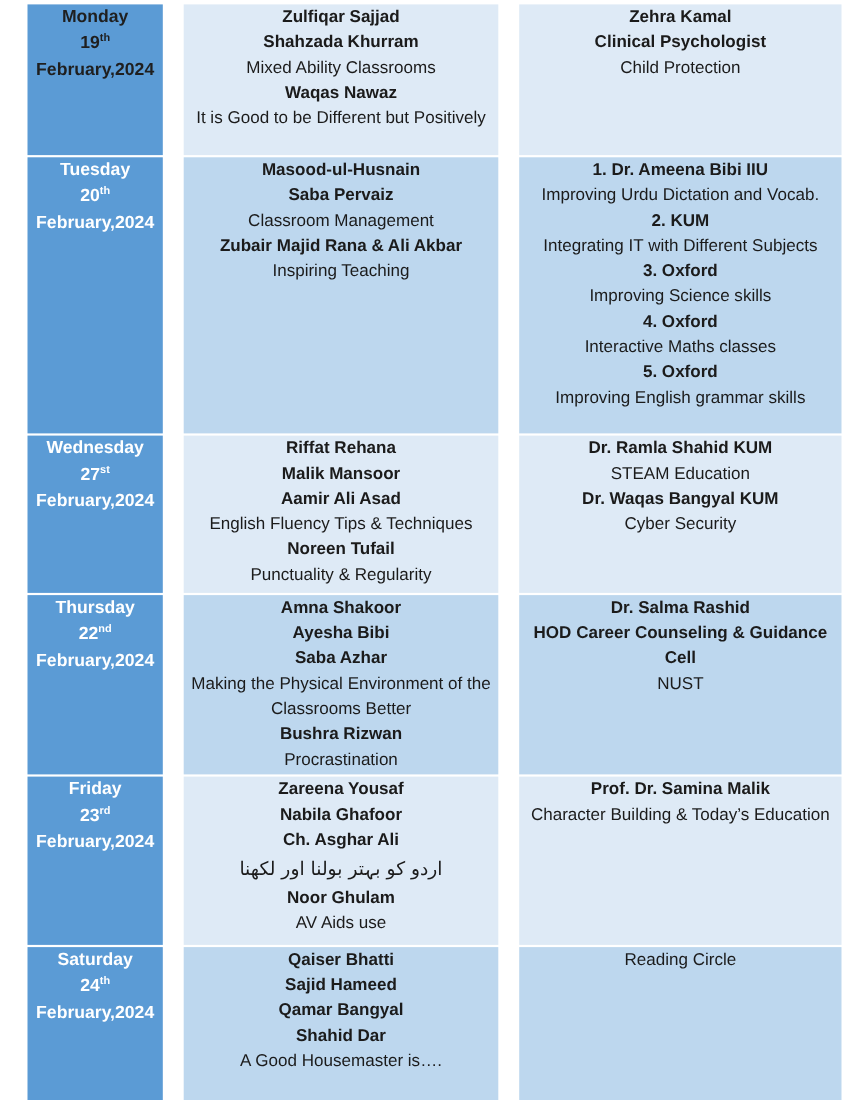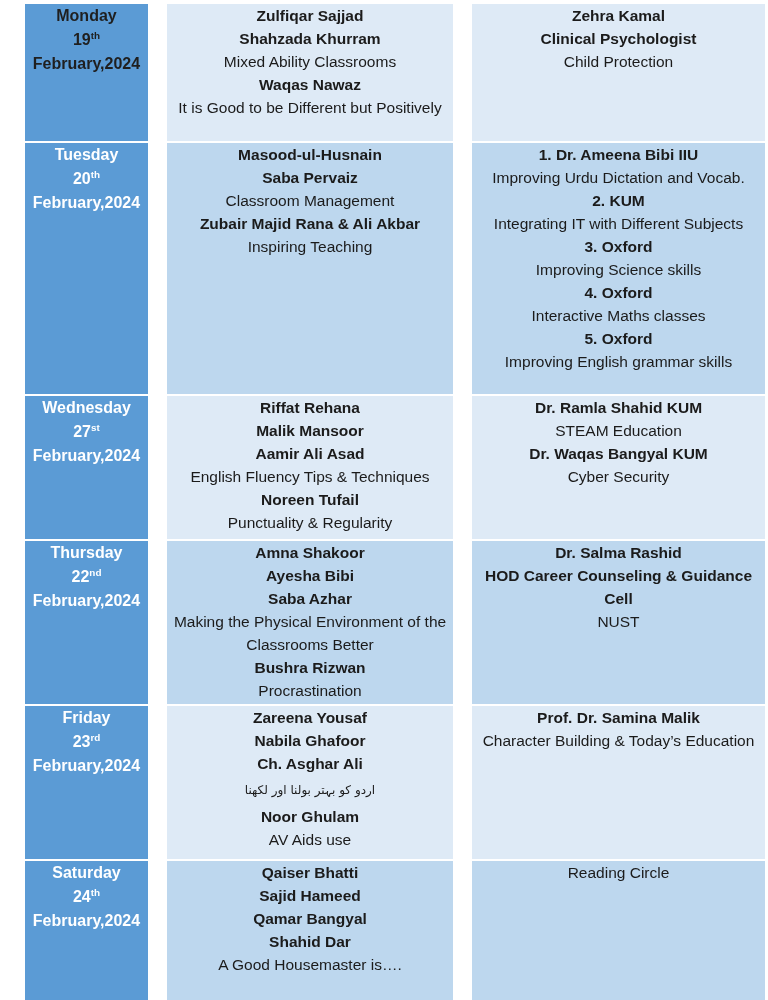--- a/index.html
+++ b/index.html
@@ -51,21 +51,21 @@
     width: 100%;
   }
   .b { font-weight: bold; }
   sup {
     font-size: 0.62em;
     line-height: 0;
   }
   .urdu {
     font-family: "DejaVu Sans", sans-serif;
     direction: rtl;
-    font-size: 12px;
+    font-size: 17px;
     line-height: 30px;
     min-height: 30px;
   }
   .day-cell .ln { line-height: 24px; min-height: 24px; }
 </style>
 </head>
 <body>
 
 <div class="tbl" id="schedule-table">
     <div class="cell day-cell day-dark">

